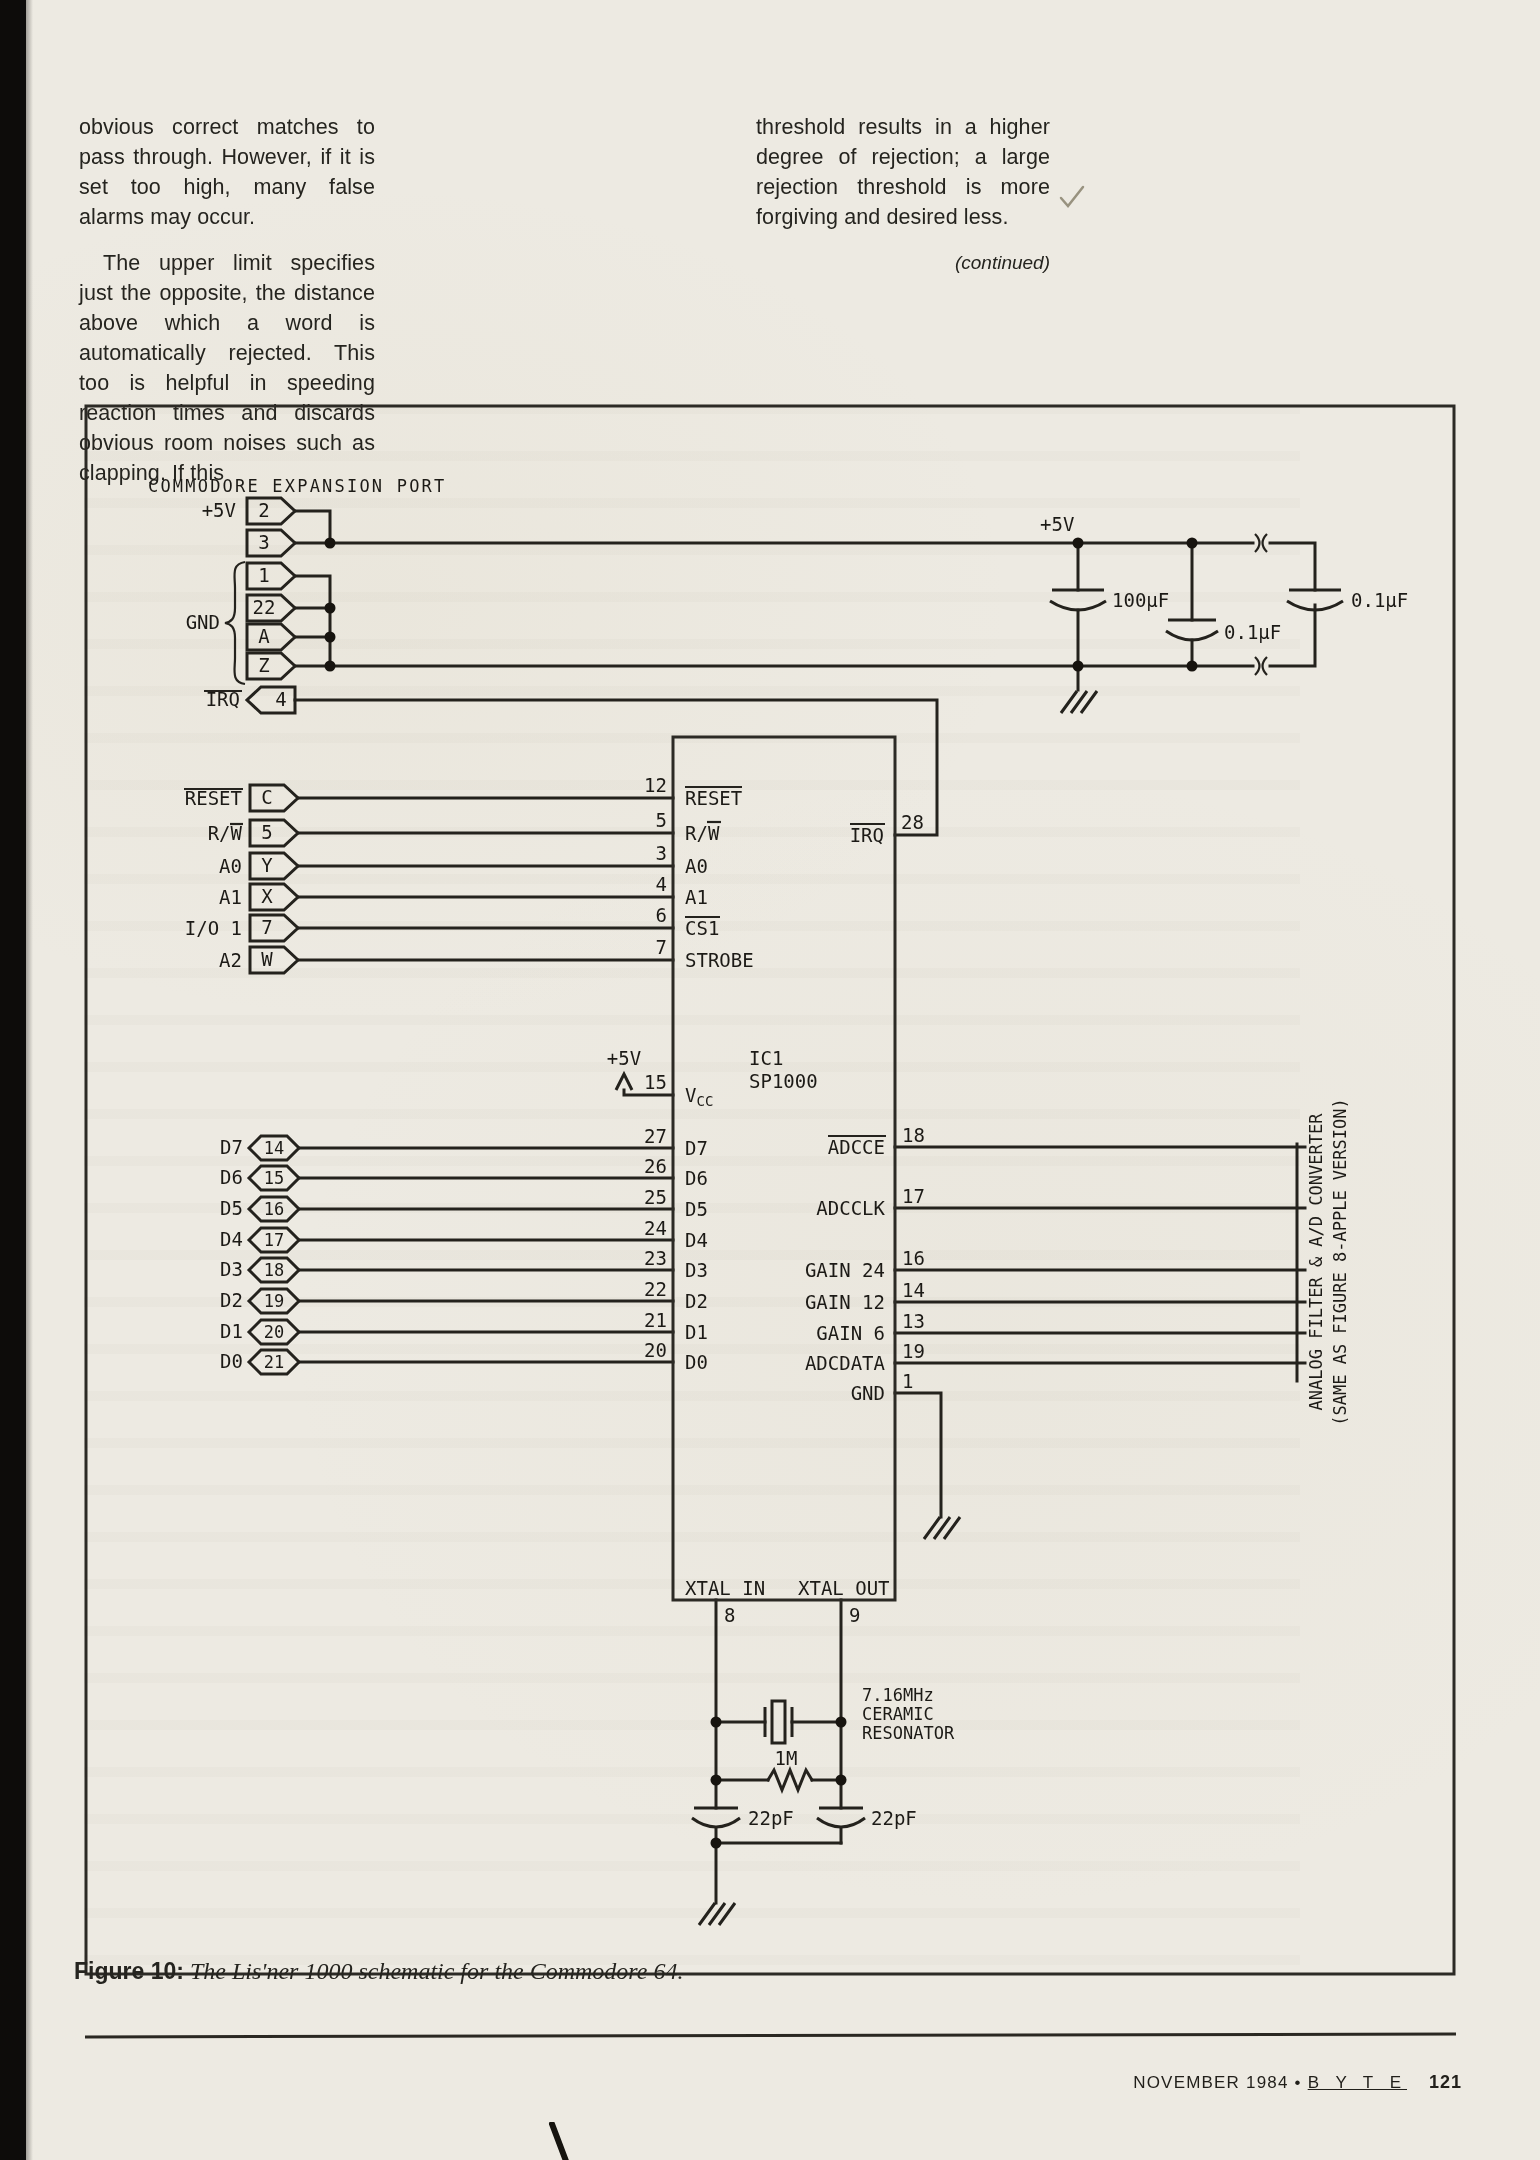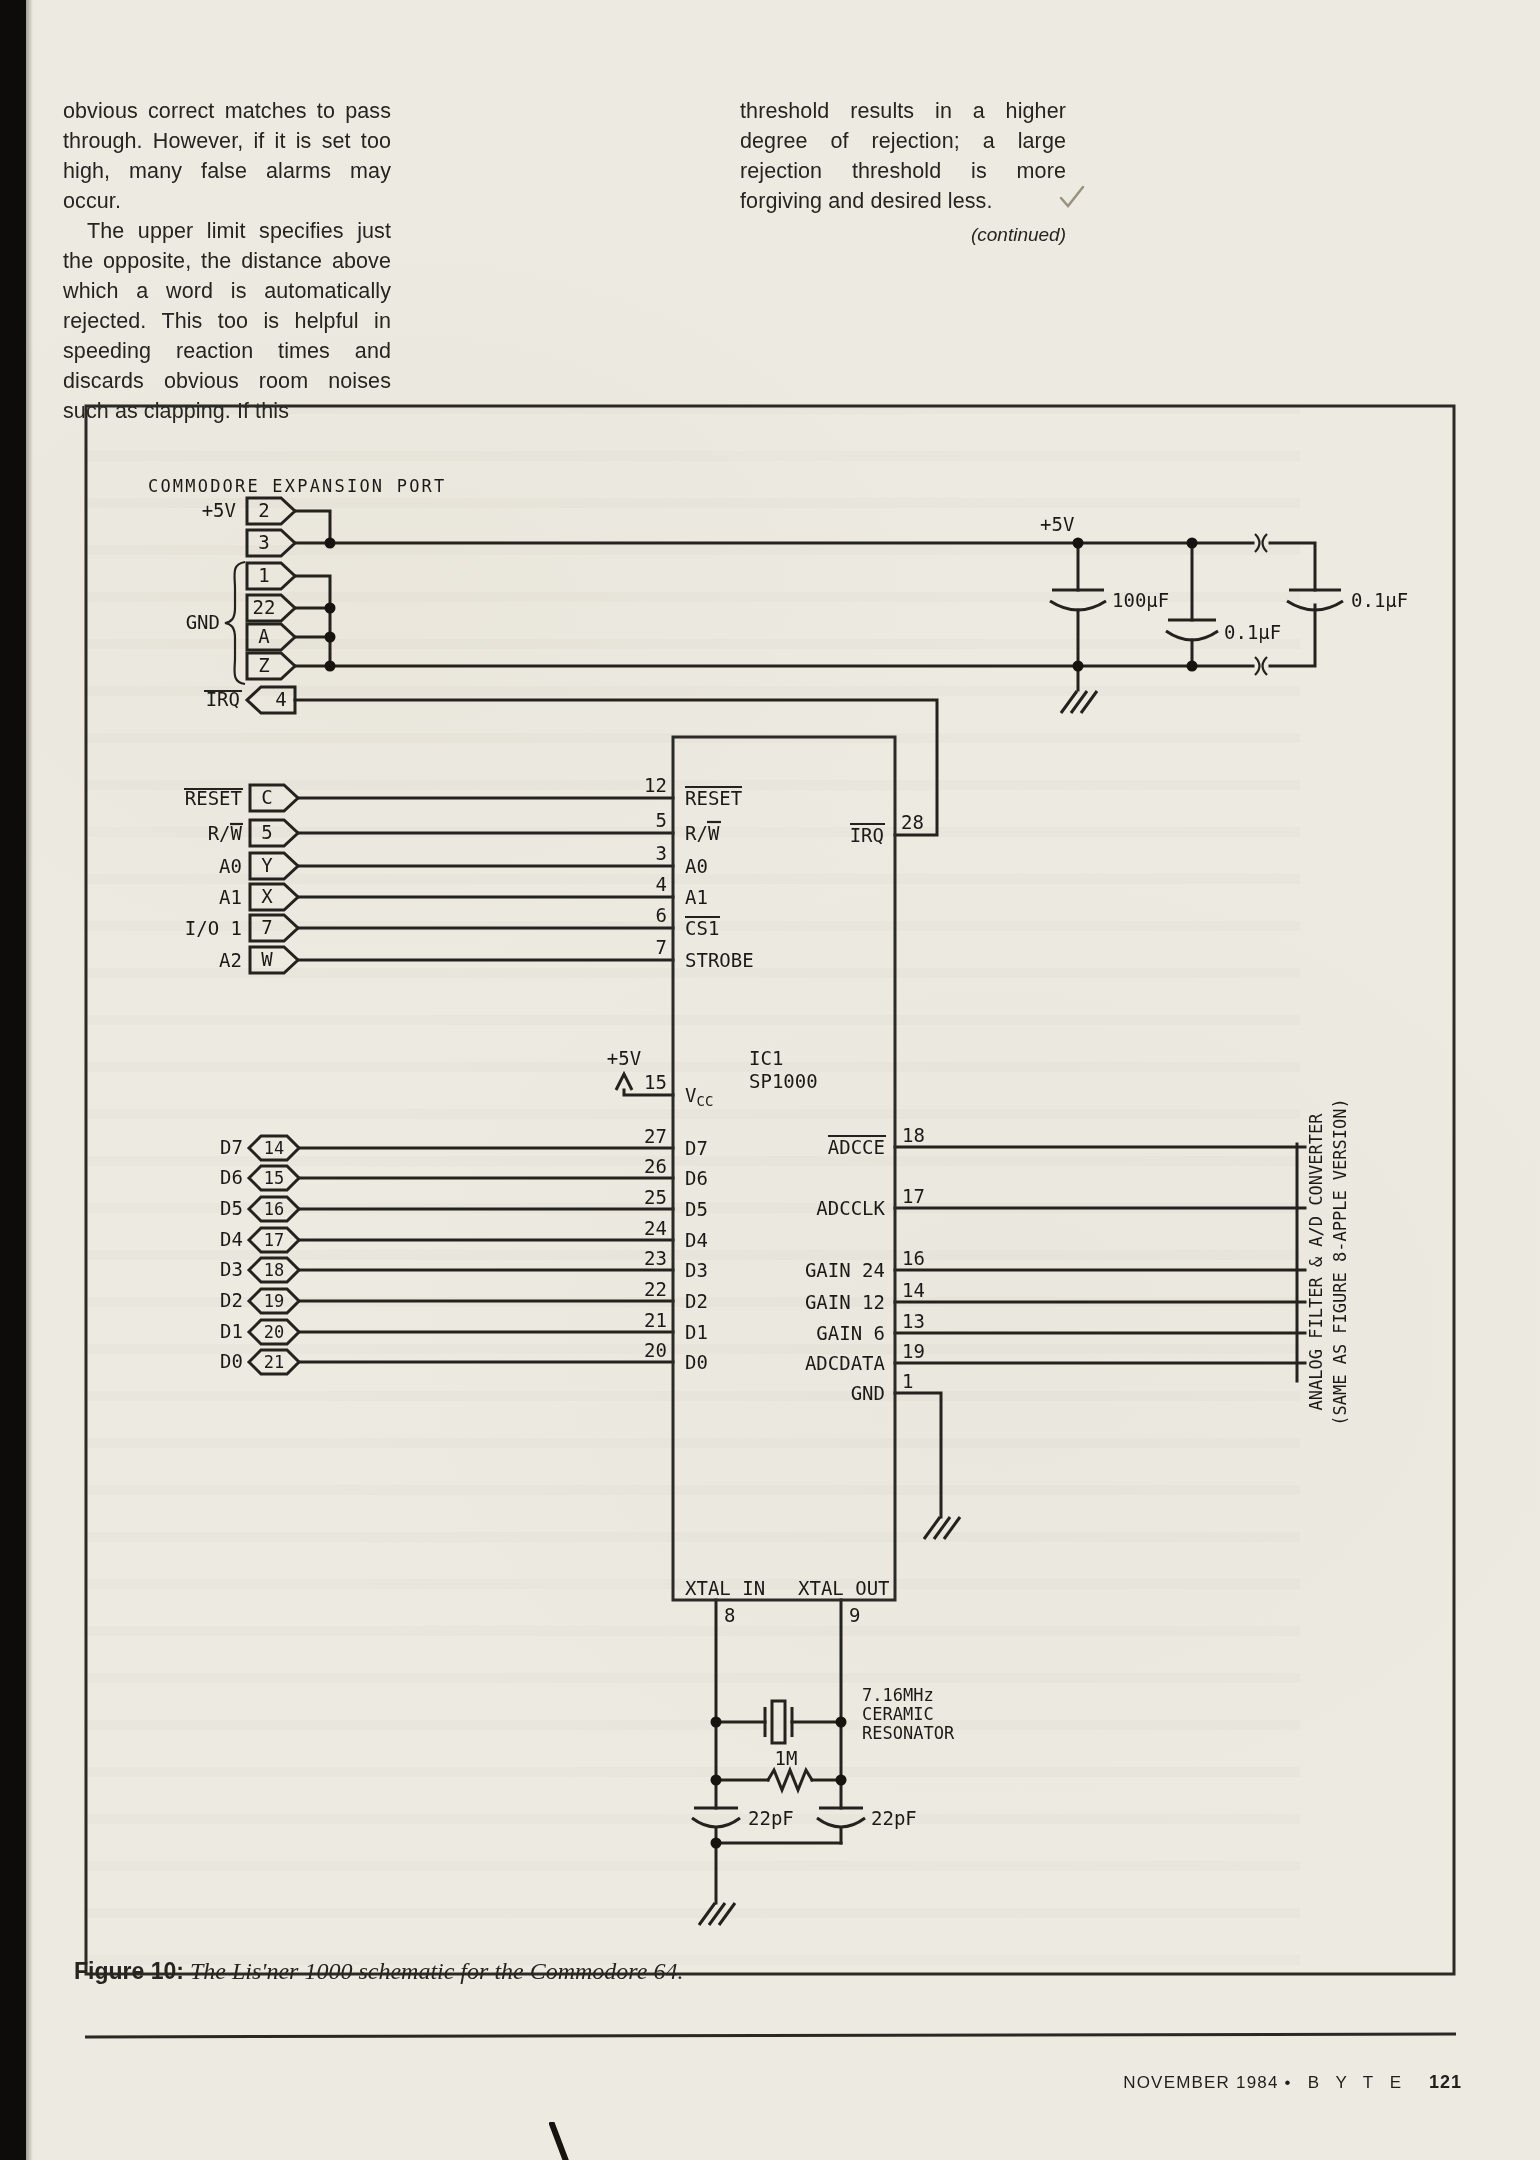--- a/index.html
+++ b/index.html
@@ -8,21 +8,21 @@
     background:
       radial-gradient(ellipse 900px 600px at 25% 28%, rgba(208,198,168,0.10), transparent 70%),
       radial-gradient(ellipse 1000px 800px at 65% 62%, rgba(200,192,168,0.08), transparent 72%),
       #edeae2;
     font-family:"Liberation Sans", sans-serif;color:#25241f;
   }
   #scan-strip{position:absolute;left:0;top:0;width:26px;height:2160px;background:#0d0c0a;}
   #scan-strip-fade{position:absolute;left:26px;top:0;width:7px;height:2160px;
     background:linear-gradient(90deg,rgba(20,18,14,0.35),rgba(20,18,14,0));}
   .col{position:absolute;top:96px;font-size:21.5px;line-height:30px;letter-spacing:0.1px;}
-  .col p{margin:0;text-align:justify;}
+  .col p{margin:16px;text-align:justify;}
   .col p.ind{text-indent:24px;}
   .col p.cont{text-align:right;font-style:italic;font-size:19px;margin-top:4px;letter-spacing:0;}
   #col1{left:63px;width:328px;}
   #col2{left:402px;width:324px;}
   #col3{left:740px;width:326px;}
   #figure-box{position:absolute;left:84px;top:404px;width:1216px;height:1572px;
     background:repeating-linear-gradient(180deg, rgba(128,120,98,0.035) 0 10px, rgba(0,0,0,0) 10px 47px);}
   
   .w{stroke:#24221d;stroke-width:3;fill:none;stroke-linecap:square;}
   .sym{stroke:#24221d;stroke-width:3;fill:none;}
@@ -32,21 +32,21 @@
   text{font-family:"DejaVu Sans Mono", monospace;font-size:19px;fill:#1c1a16;}
   .ttl{font-size:17px;letter-spacing:2.2px;}
   .sm{font-size:17px;}
   .mid{text-anchor:middle;}
   .end{text-anchor:end;}
   #caption{position:absolute;left:74px;top:1958px;font-size:23px;}
   #caption .capb{font-weight:bold;}
   #caption .capi{font-style:italic;font-family:"Liberation Serif", serif;font-size:24px;}
   #caption-rule{position:absolute;left:85px;top:2034px;width:1371px;height:3px;background:#2a2822;transform:rotate(-0.12deg);}
   #footer{position:absolute;top:2072px;right:78px;font-size:17px;letter-spacing:1.2px;color:#211f1a;}
-  #footer .brand{letter-spacing:6px;margin-left:10px;}
+  #footer .brand{letter-spacing:6px;text-decoration:underline;}
   #footer .pg{font-weight:bold;font-size:18px;margin-left:16px;letter-spacing:1px;text-align:center;}
   #check-mark{position:absolute;left:1058px;top:183px;}
   #pen-mark{position:absolute;left:546px;top:2122px;}
 </style>
 </head>
 <body>
 
 <div id="page">
   <div id="scan-strip"></div>
   <div id="scan-strip-fade"></div>

